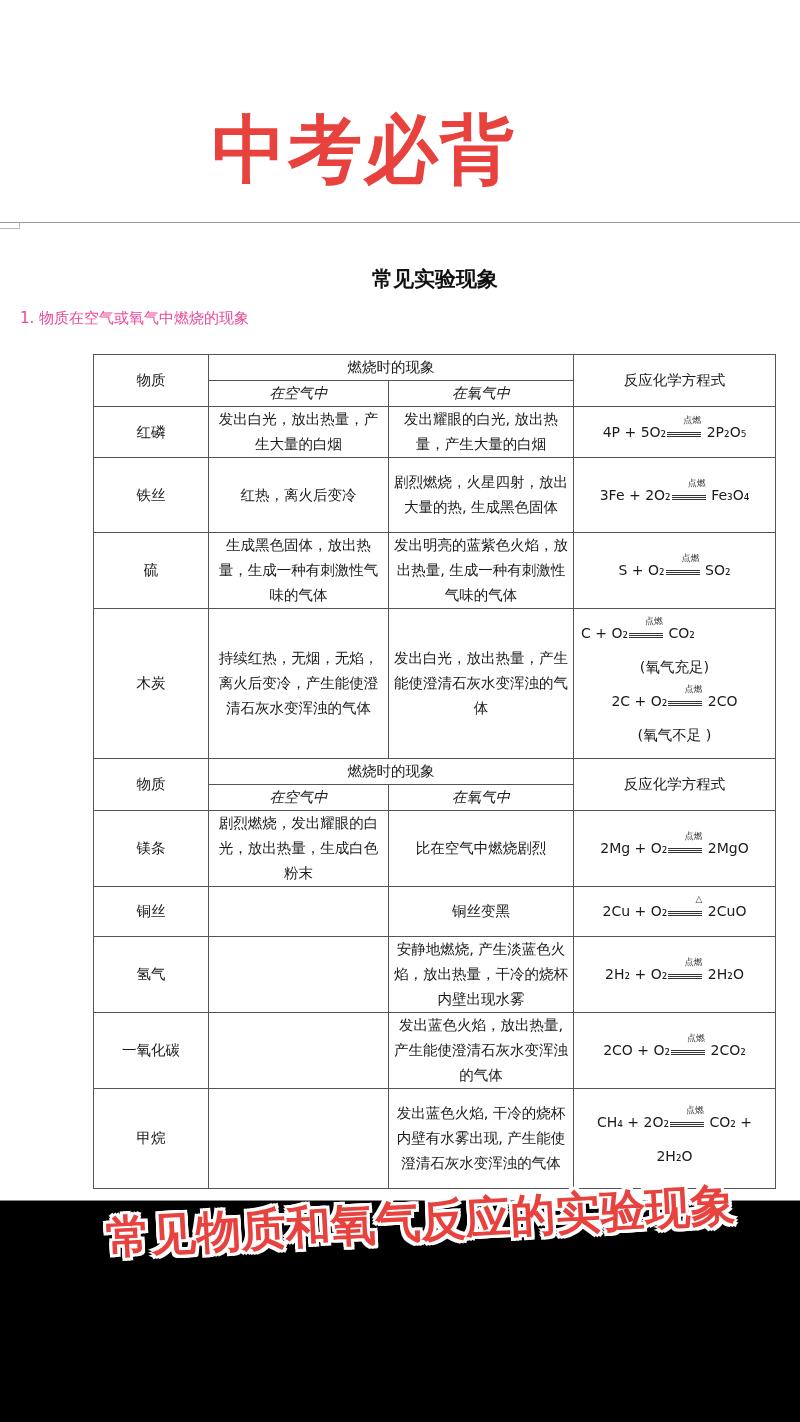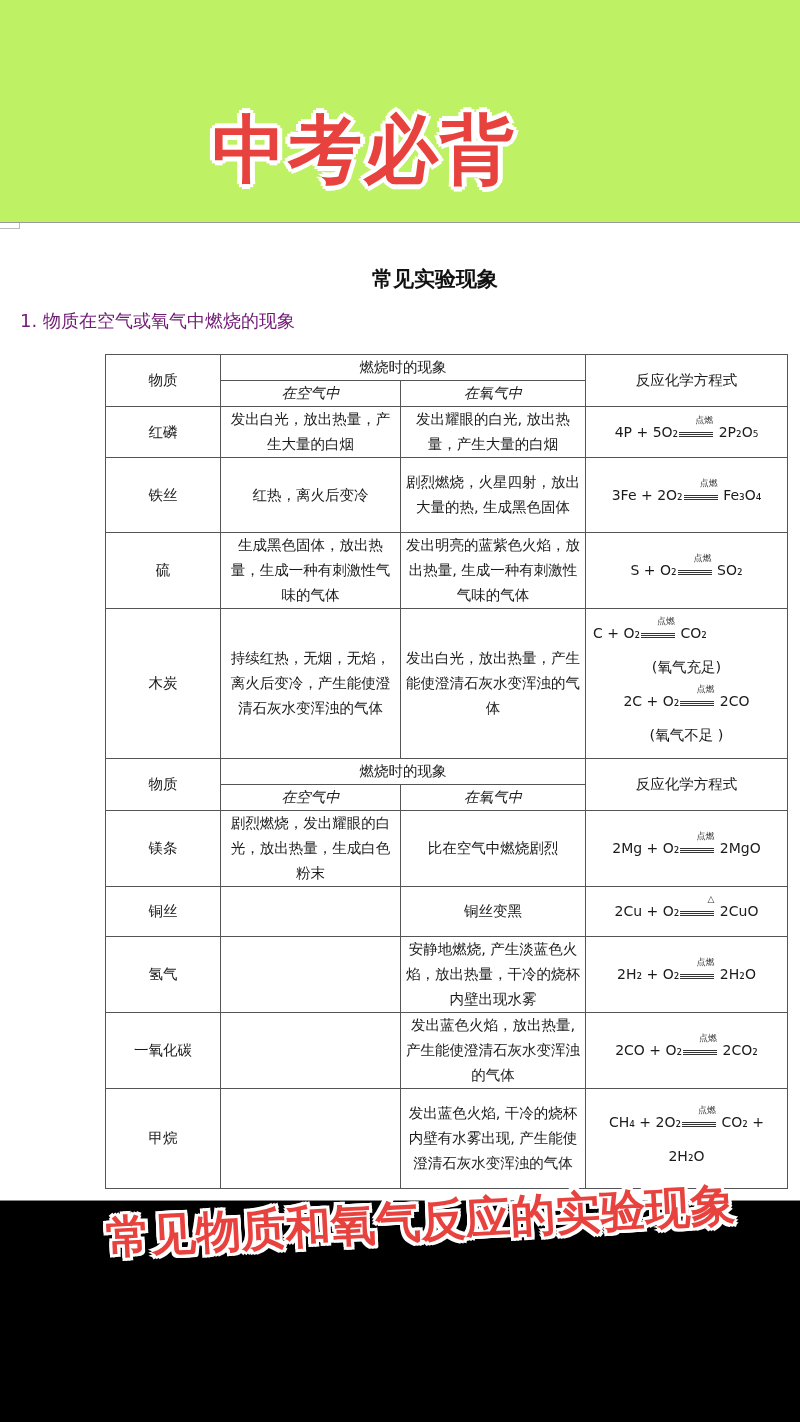--- a/index.html
+++ b/index.html
@@ -1,19 +1,19 @@
 <!DOCTYPE html>
 <html><head>
 <meta charset="utf-8">
 <style>
   * { box-sizing: border-box; margin: 0; padding: 0; }
   html, body { width: 800px; height: 1422px; background: #000; overflow: hidden; }
   body { font-family: "DejaVu Sans", "Liberation Sans", sans-serif; color: #1a1a1a; position: relative; }
 
-  .top-band { position: absolute; left: 0; top: 0; width: 800px; height: 222px; background: #bef264; }
+  .top-band { position: absolute; left: 0; top: 0; width: 800px; height: 222px; background: #ffffff; }
   .banner-title {
     position: absolute; left: 212px; top: 112px;
     font-size: 74px; font-weight: bold; color: #e8423f; letter-spacing: 2px;
     -webkit-text-stroke: 0;
     text-shadow:
       3px 0 0 #fff, -3px 0 0 #fff, 0 3px 0 #fff, 0 -3px 0 #fff,
       3px 3px 0 #fff, -3px -3px 0 #fff, 3px -3px 0 #fff, -3px 3px 0 #fff,
       5px 0 0 #fff, -5px 0 0 #fff, 0 5px 0 #fff, 0 -5px 0 #fff;
     line-height: 1;
   }
@@ -22,26 +22,26 @@
     position: absolute; left: 0; top: 222px; width: 800px; height: 978px;
     background: #fff; border-top: 1px solid #999;
   }
   .page-corner { position: absolute; left: 0; top: 0; width: 20px; height: 6px; border-right: 1px solid #bbb; border-bottom: 1px solid #bbb; }
 
   .doc-title {
     position: absolute; left: 0; width: 800px; top: 42px; text-align: center;
     font-size: 21px; font-weight: bold; color: #111; padding-left: 70px;
   }
   .section-heading {
-    position: absolute; left: 20px; top: 86px; font-size: 18px; color: #701a75;
+    position: absolute; left: 20px; top: 86px; font-size: 15px; color: #ec4899;
   }
 
   table.exp {
     position: absolute; left: 93px; top: 131px; width: 682px;
-    border-collapse: collapse; table-layout: fixed; font-size: 14.5px; color: #1a1a1a; margin-left: 12px;
+    border-collapse: collapse; table-layout: fixed; font-size: 14.5px; color: #1a1a1a;
   }
   table.exp td {
     border: 1px solid #555; text-align: center; vertical-align: middle;
     line-height: 25px; padding: 0 3px;
   }
   col.c1 { width: 115px; } col.c2 { width: 180px; } col.c3 { width: 185px; } col.c4 { width: 202px; }
   .hdr-top { height: 25px; }
   .hdr-sub { height: 25px; font-style: italic; }
   .eq { white-space: nowrap; font-size: 14px; }
   .cond {

